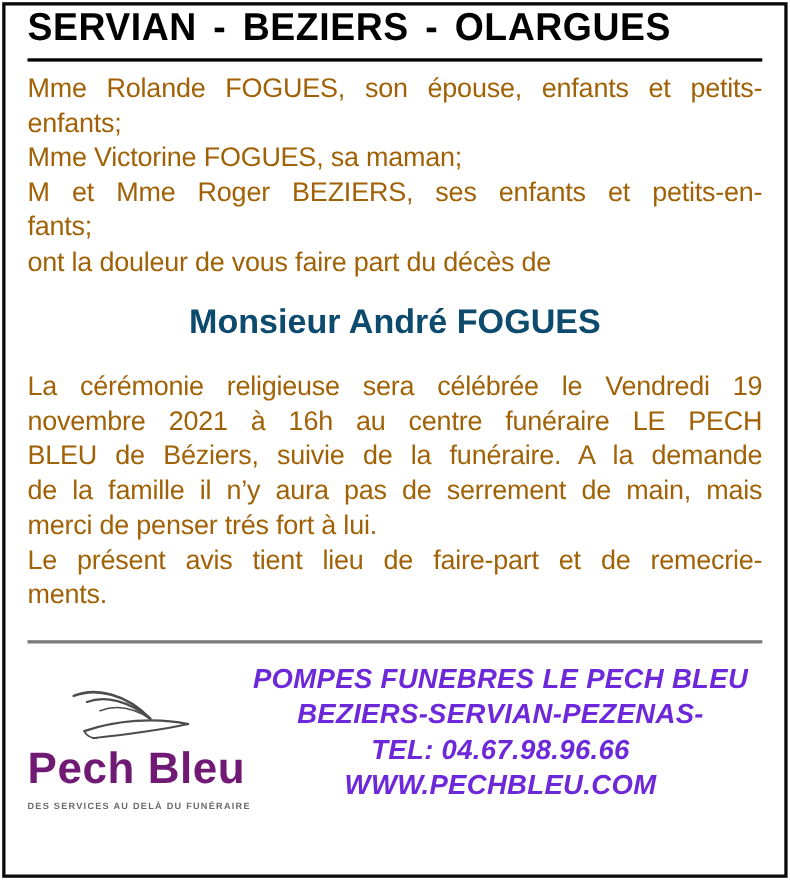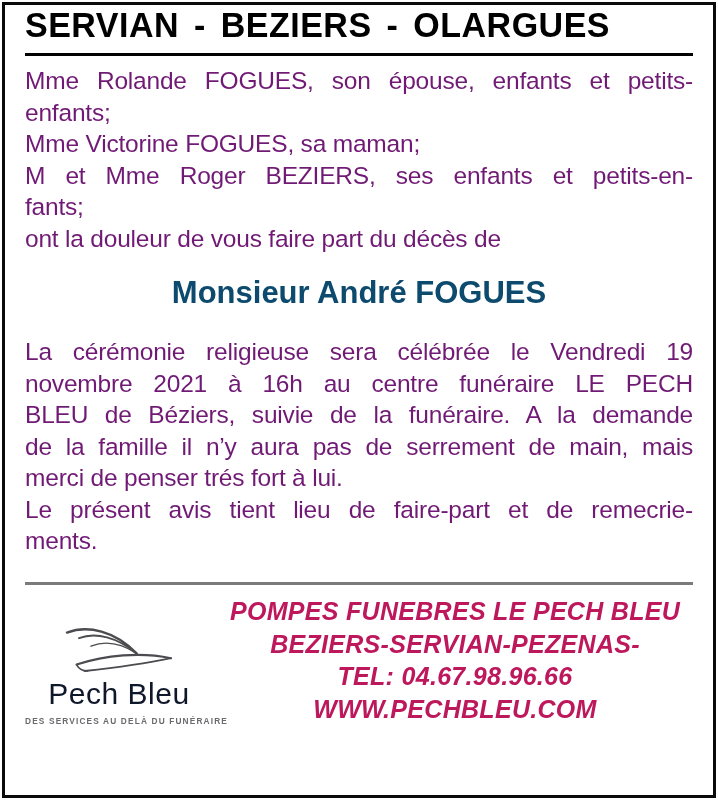--- a/index.html
+++ b/index.html
@@ -31,21 +31,21 @@
     color: #000000;
     transform: scaleY(1.04);
     transform-origin: left top;
   }
   
   .family-lines { margin-top: 9px; }
   .line {
     font-size: 24.5px;
     line-height: 31.5px;
     letter-spacing: -0.2px;
-    color: #701a75;
+    color: #a16207;
     text-align: left;
   }
   .line.just {
     text-align: justify;
     text-align-last: justify;
     -moz-text-align-last: justify;
   }
   .deceased-name {
     margin-top: 21px;
     text-align: center;
@@ -69,24 +69,24 @@
     padding-top: 10px;
   }
   .logo-block {
     width: 188px;
     flex: 0 0 188px;
     text-align: center;
     padding-top: 28px;
   }
   .logo-bird { display: block; margin: 0 auto; }
   .logo-wordmark {
-    font-size: 30px;
-    font-weight: 400;
+    font-size: 40px;
+    font-weight: 700;
     letter-spacing: 0.5px;
-    color: #0f172a;
+    color: #701a75;
     margin-top: 2px;
     white-space: nowrap;
   }
   .logo-tagline {
     font-size: 8.3px;
     font-weight: 700;
     letter-spacing: 1.15px;
     color: #6a6a6e;
     margin-top: 5px;
     white-space: nowrap;
@@ -95,21 +95,21 @@
     flex: 1 1 auto;
     text-align: center;
     padding-left: 4px;
   }
   .footer-line {
     font-size: 25px;
     line-height: 32.5px;
     font-weight: 700;
     font-style: italic;
     letter-spacing: 0.3px;
-    color: #be185d;
+    color: #6d28d9;
     white-space: nowrap;
   }
 </style>
 </head>
 <body>
 
 <div class="sheet">
 
   <div class="header-block">
     <div class="header-title">SERVIAN - BEZIERS - OLARGUES</div>

